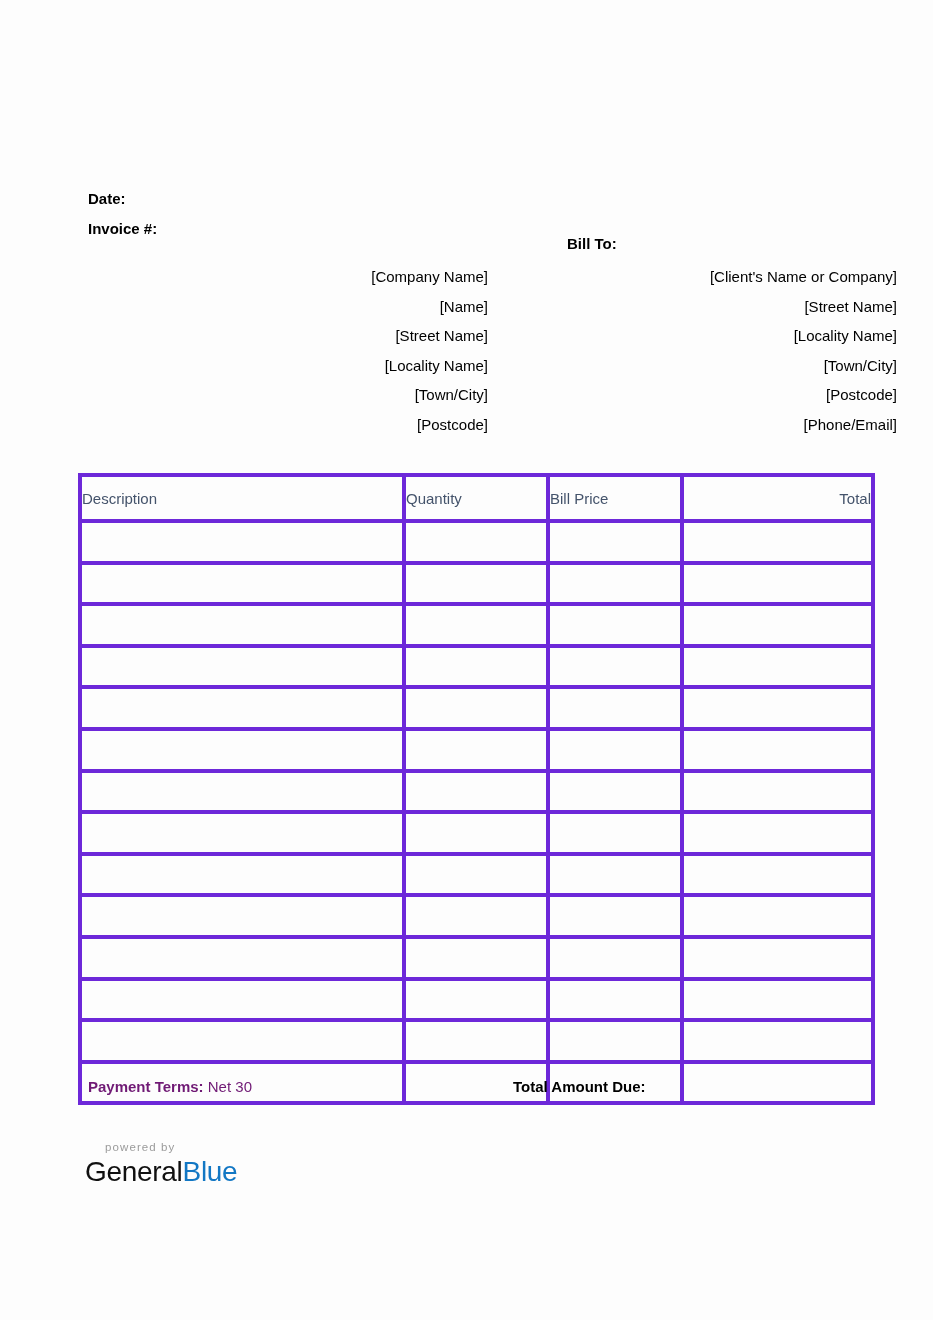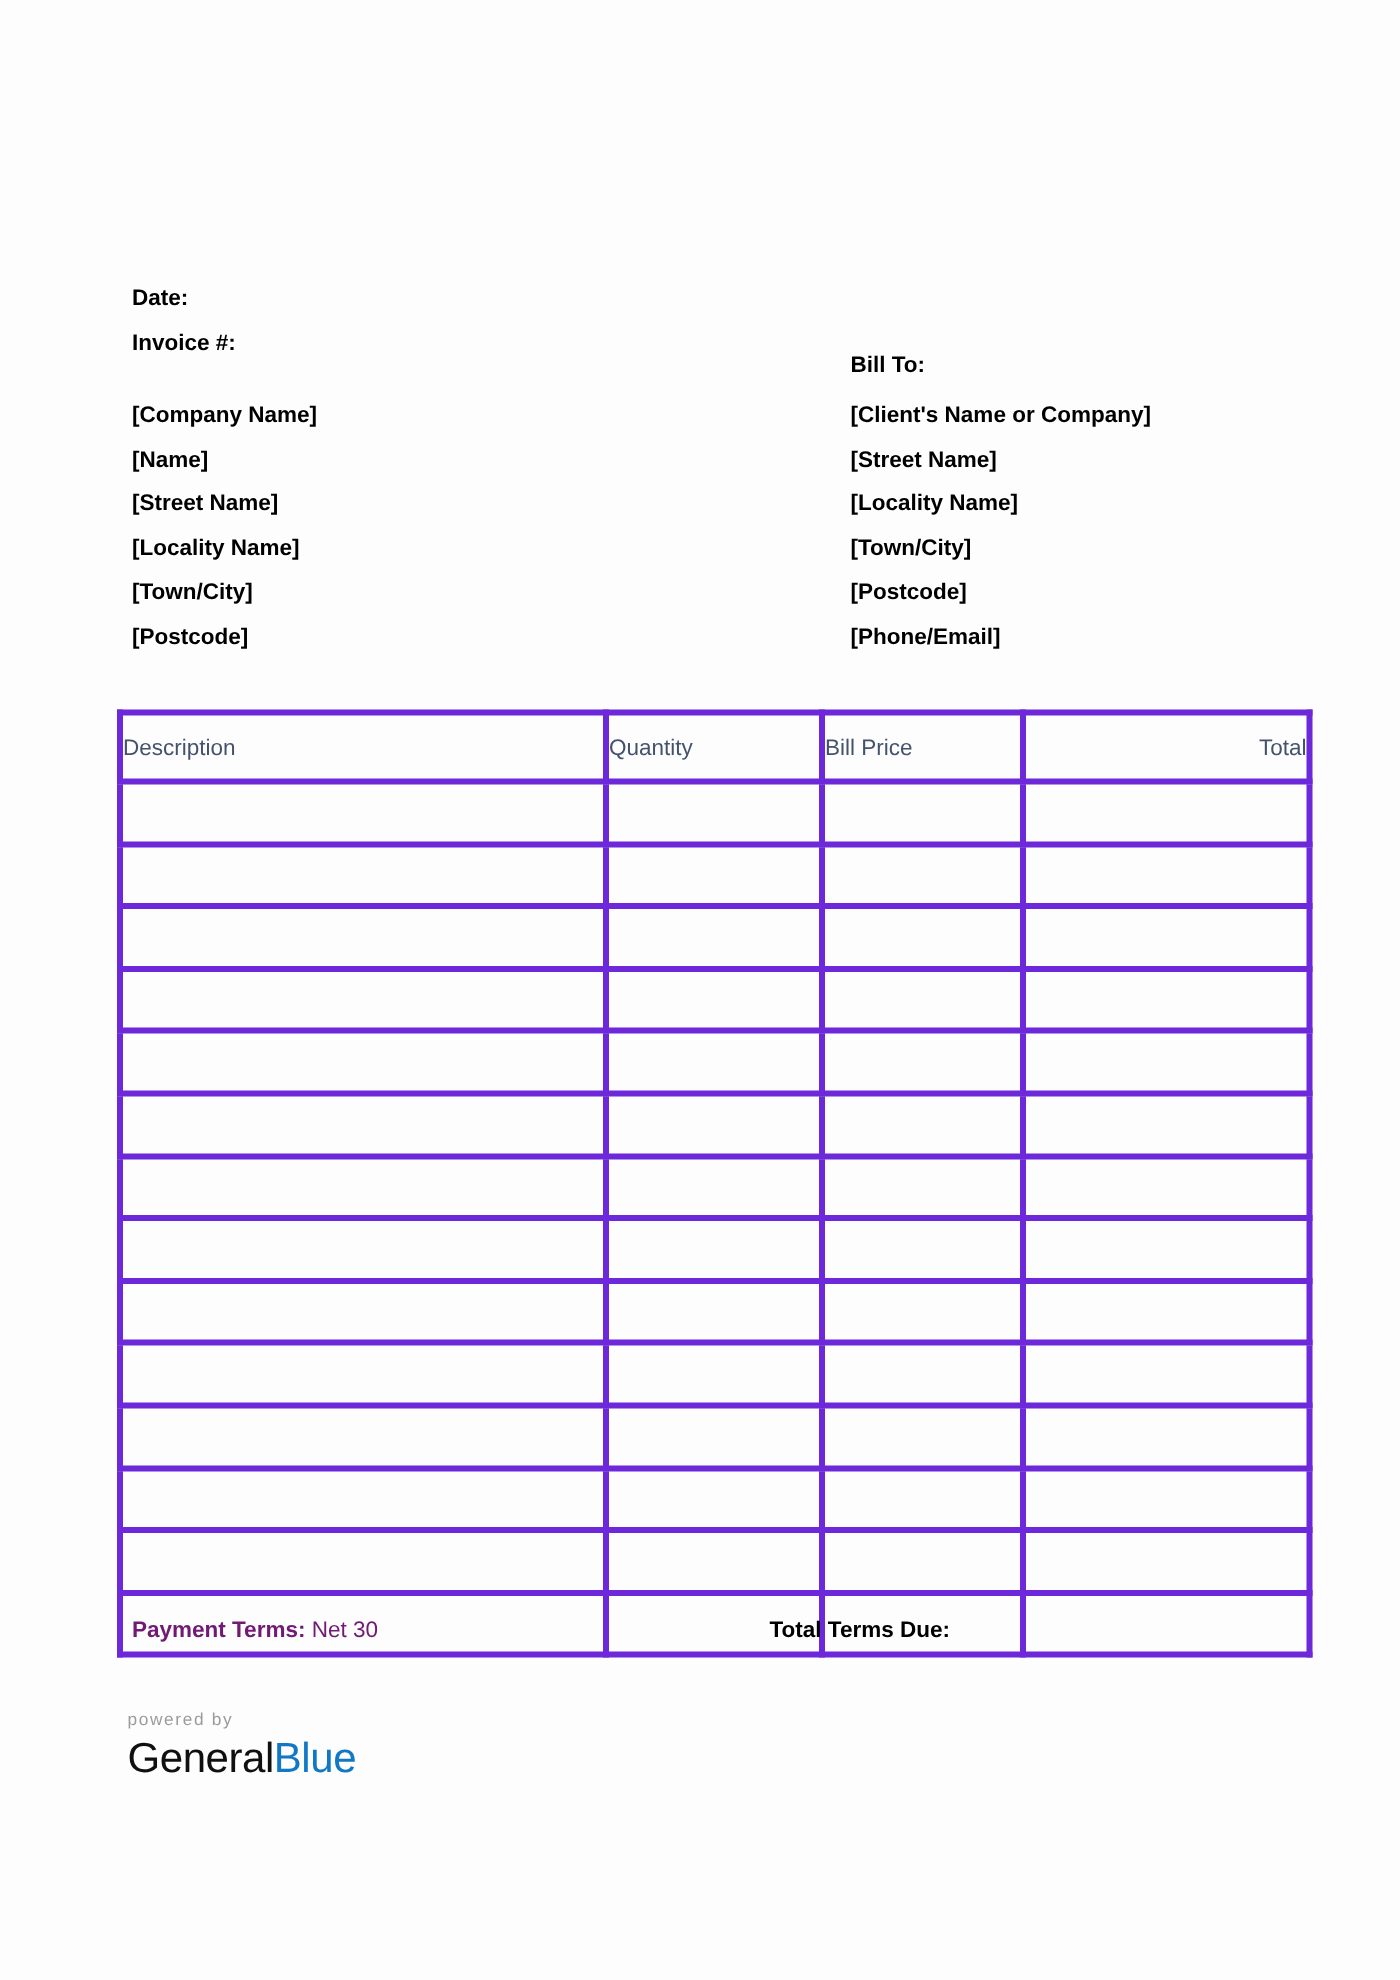--- a/index.html
+++ b/index.html
@@ -53,24 +53,25 @@
 
   
   .sender-block {
     position: absolute;
     left: 88px;
     top: 262px;
     width: 400px;
   }
   .addr-line {
     font-size: 15px;
-    font-weight: 700;
+    font-weight: 400;
     line-height: 29.6px;
     color: #000;
     white-space: nowrap;
+    text-align: right;
   }
 
   
   .billto-block {
     position: absolute;
     left: 567px;
     top: 229px;
     width: 330px;
   }
   .billto-heading {
@@ -144,20 +145,21 @@
     position: absolute;
     left: 85px;
     top: 1140px;
   }
   .logo-powered {
     font-size: 11.5px;
     color: #9b9b9b;
     letter-spacing: 1.1px;
     line-height: 14px;
     font-weight: 400;
+    margin-left: 20px;
   }
   .logo-word {
     font-size: 28px;
     line-height: 34px;
     font-weight: 400;
     margin-top: 1px;
     letter-spacing: -0.3px;
   }
   .logo-word .general { color: #101010; }
   .logo-word .blue    { color: #1277c4; }
@@ -286,21 +288,21 @@
           <td></td>
           <td></td>
         </tr>
       </tbody>
   </table>
 
   <div class="footer-row">
     <div class="payment-terms">
       <span class="lbl">Payment Terms:</span><span>&nbsp;</span><span class="val">Net 30</span>
     </div>
-    <div class="total-due">Total Terms Due:</div>
+    <div class="total-due">Total Amount Due:</div>
   </div>
 
   <div class="logo-block">
     <div class="logo-powered">powered by</div>
     <div class="logo-word"><span class="general">General</span><span class="blue">Blue</span></div>
   </div>
 
 </div>
 
 </body></html>

